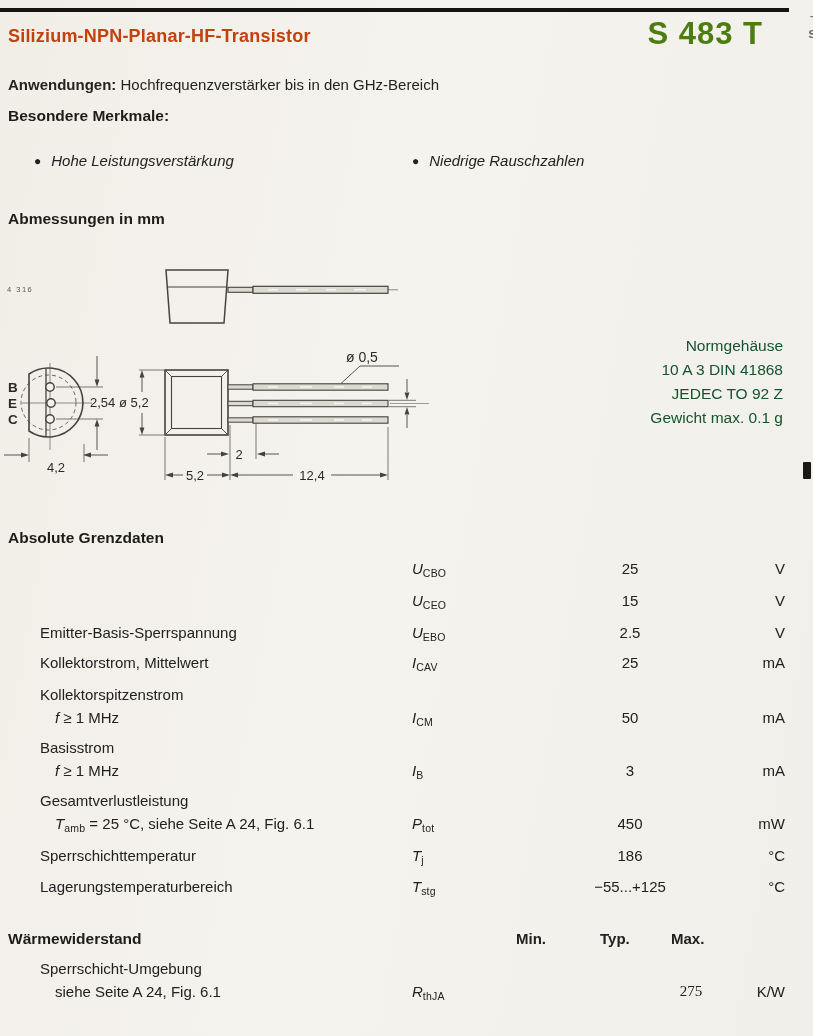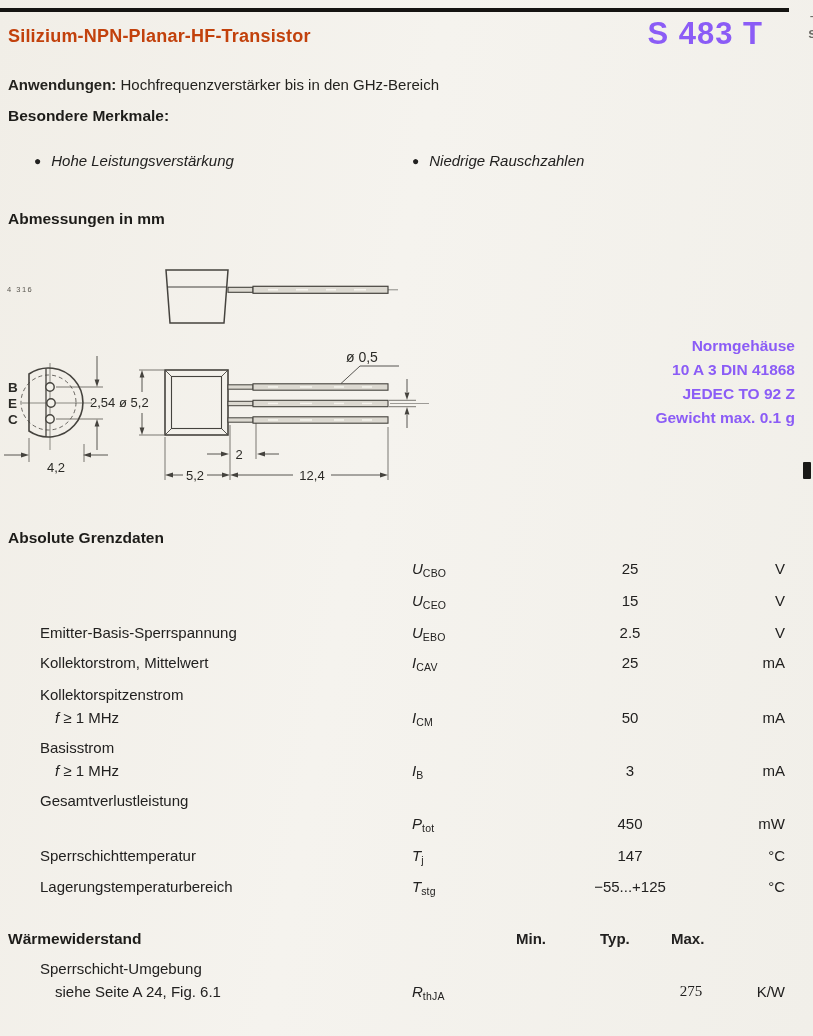--- a/index.html
+++ b/index.html
@@ -3,28 +3,28 @@
 <meta charset="utf-8">
 <style>
   html,body{margin:0;padding:0;}
   body{width:813px;height:1036px;overflow:hidden;position:relative;
        font-family:"Liberation Sans",sans-serif;color:#222120;
        background:linear-gradient(100deg,#f1eee7 0%,#f5f3ee 45%,#f1efe9 100%);}
   .abs{position:absolute;}
   .b{font-weight:bold;}
   .page-rule{left:0;top:8px;width:789px;height:4px;background:#151412;}
   .title{left:8px;top:26px;font-size:18px;font-weight:bold;letter-spacing:.2px;color:#c2410c;}
-  .partno{top:16px;right:50px;font-size:31px;font-weight:bold;color:#8b5cf6;letter-spacing:1px;}
+  .partno{top:16px;right:50px;font-size:31px;font-weight:bold;color:#4d7c0f;letter-spacing:1px;}
   .line15{font-size:15px;color:#24231f;}
   .apps{left:8px;top:76px;}
   .sect{left:8px;font-size:15.5px;font-weight:bold;color:#1d1c19;}
   .bullet-item{top:152px;font-size:15px;font-style:italic;}
   .bullet-dot{font-size:12px;margin-right:10px;position:relative;top:-1px;}
   .figcode{left:7px;top:273px;font-size:7.5px;color:#5a5750;letter-spacing:1.5px;margin-top:12px;}
-  .pkg-info{right:18px;top:334px;text-align:right;font-size:15.5px;line-height:24px;color:#8b5cf6;font-weight:bold;}
+  .pkg-info{right:30px;top:334px;text-align:right;font-size:15.5px;line-height:24px;color:#14532d;}
   
   .row{position:absolute;left:0;width:813px;height:24px;}
   .lbl{position:absolute;left:40px;top:0;font-size:15px;white-space:nowrap;}
   .cond{position:absolute;left:55px;font-size:15px;white-space:nowrap;}
   .sym{position:absolute;left:412px;font-size:15px;}
   .sym i,.cond i{font-family:"Liberation Sans",sans-serif;font-style:italic;}
   .sym sub,.cond sub{font-size:10.5px;vertical-align:-3px;letter-spacing:.2px;}
   .val{position:absolute;left:565px;width:130px;text-align:center;font-size:15px;}
   .unit{position:absolute;right:28px;font-size:15px;text-align:right;}
   .colhdr{position:absolute;top:0;font-size:15px;font-weight:bold;}
@@ -212,28 +212,29 @@
 </div>
 <div class="row" style="top:739px;height:48px">
   <span class="lbl">Basisstrom</span>
   <span class="cond" style="top:23px"><i>f</i><sub></sub><span> ≥ 1 MHz</span></span>
   <span class="sym" style="top:23px"><i>I</i><sub>B</sub></span>
   <span class="val" style="top:23px">3</span>
   <span class="unit" style="top:23px">mA</span>
 </div>
 <div class="row" style="top:792px;height:48px">
   <span class="lbl">Gesamtverlustleistung</span>
+  <span class="cond" style="top:23px"><i>T</i><sub>amb</sub><span> = 25 °C, siehe Seite A 24, Fig. 6.1</span></span>
   <span class="sym" style="top:23px"><i>P</i><sub>tot</sub></span>
   <span class="val" style="top:23px">450</span>
   <span class="unit" style="top:23px">mW</span>
 </div>
 <div class="row" style="top:847px">
   <span class="lbl">Sperrschichttemperatur</span>
   <span class="sym"><i>T</i><sub>j</sub></span>
-  <span class="val">147</span>
+  <span class="val">186</span>
   <span class="unit">°C</span>
 </div>
 <div class="row" style="top:878px">
   <span class="lbl">Lagerungstemperaturbereich</span>
   <span class="sym"><i>T</i><sub>stg</sub></span>
   <span class="val">−55...+125</span>
   <span class="unit">°C</span>
 </div>
 
 <div class="row" style="top:930px">

